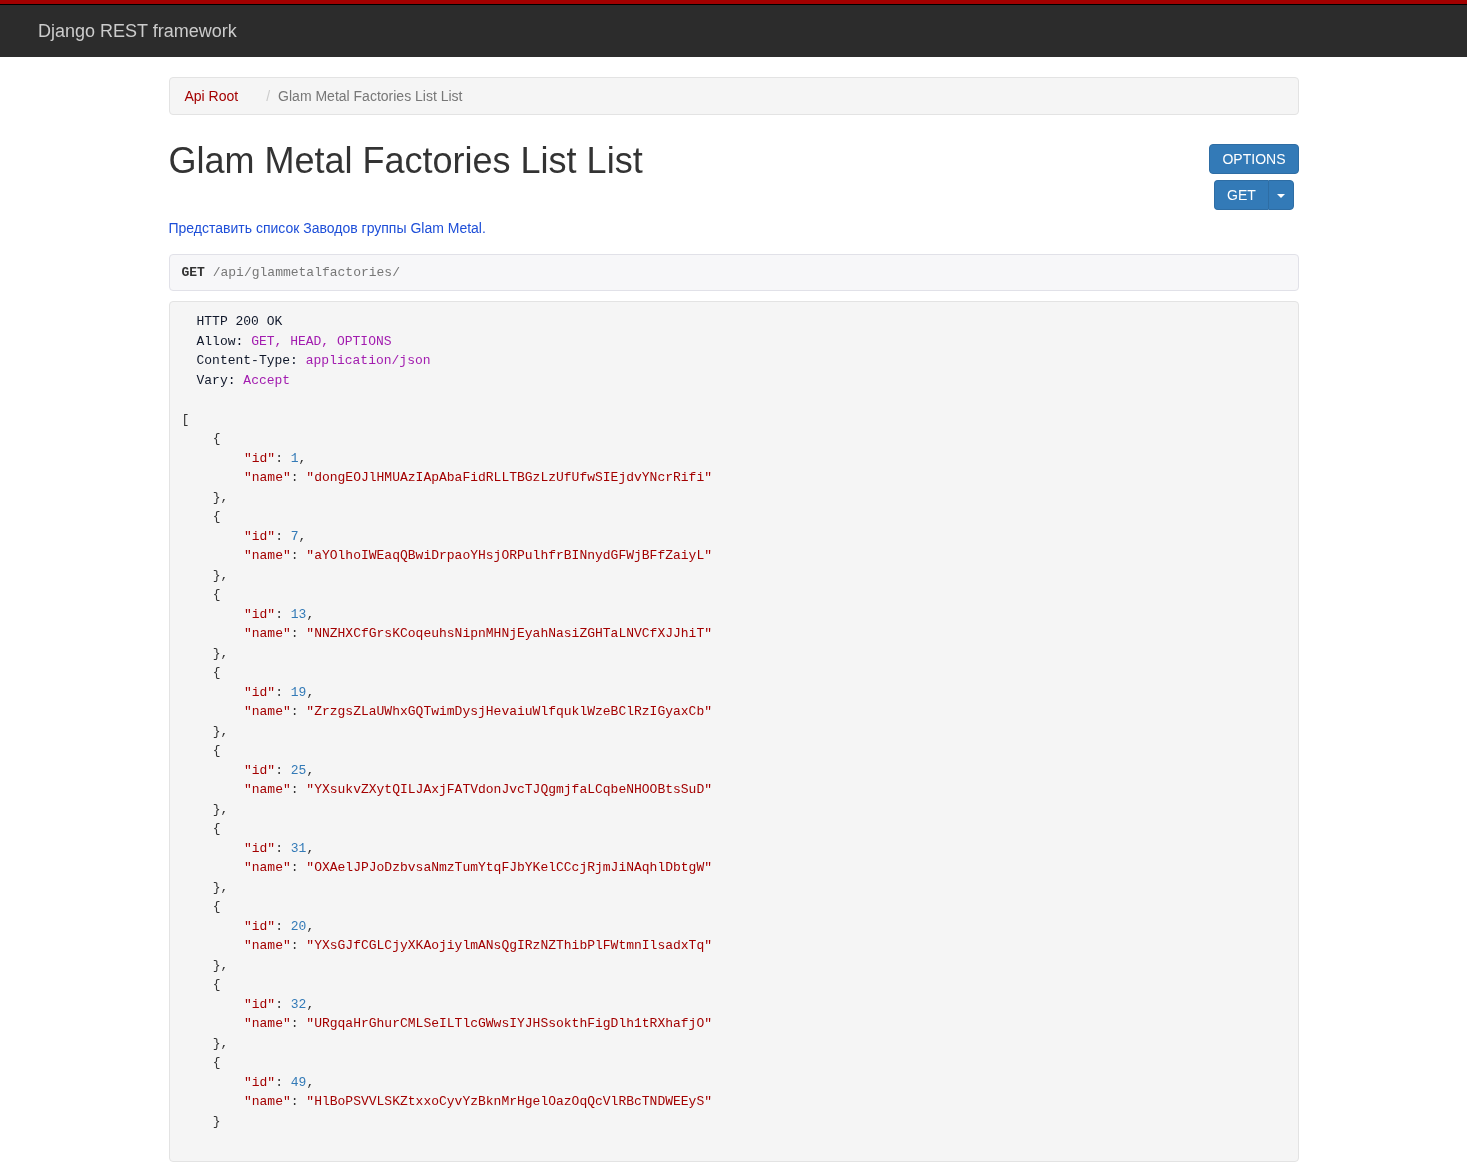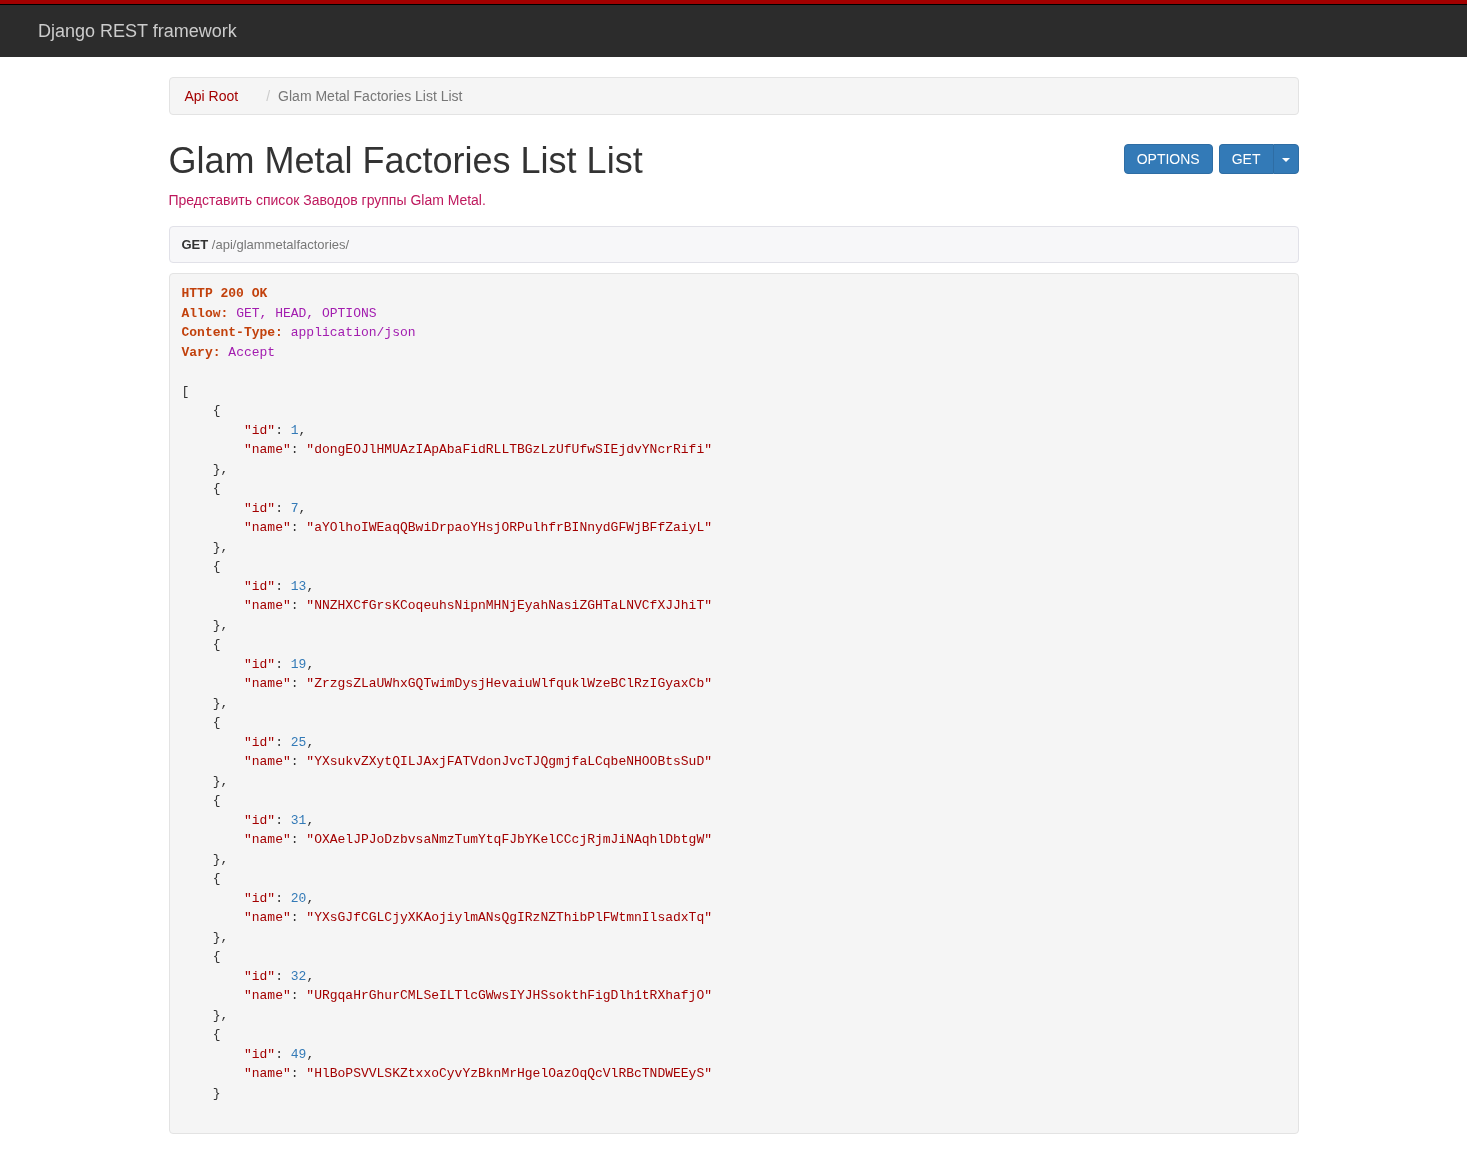--- a/index.html
+++ b/index.html
@@ -57,21 +57,21 @@
   display: flex;
   justify-content: space-between;
   align-items: flex-start;
   margin-top: 25px;
 }
 .page-header h1 {
   font-size: 36px;
   font-weight: 500;
   color: #333;
 }
-.btn-group { display: flex; gap: 6px; align-items: center; margin-top: 4px;}
+.btn-group { display: flex; gap: 6px; align-items: center; margin-top: 4px; flex-direction: column;}
 .btn {
   background: #337ab7;
   color: #fff;
   border: 1px solid #2e6da4;
   border-radius: 4px;
   padding: 6px 12px;
   font-size: 14px;
   cursor: pointer;
 }
 .btn-split { display: flex; }
@@ -80,46 +80,46 @@
 .caret {
   display: inline-block;
   width: 0; height: 0;
   border-left: 4px solid transparent;
   border-right: 4px solid transparent;
   border-top: 4px solid #fff;
   vertical-align: middle;
 }
 .description {
   margin-top: 10px;
-  color: #be185d;
+  color: #1d4ed8;
 }
 .request-info {
   background: #f7f7f9;
   border: 1px solid #e1e1e8;
   border-radius: 4px;
   padding: 10px 12px;
   margin-top: 18px;
-  font-family: Liberation Sans, sans-serif;
+  font-family: Liberation Mono, monospace;
   font-size: 13px;
 }
 .request-info .method { font-weight: bold; color: #333; }
 .request-info .path { color: #777; }
 .response {
   background: #f5f5f5;
   border: 1px solid #e3e3e3;
   border-radius: 4px;
   padding: 10px 12px 30px 12px;
   margin-top: 10px;
   font-family: Menlo, Monaco, Consolas, "Courier New", monospace;
   font-size: 13px;
   line-height: 1.5;
   white-space: pre;
   overflow-x: auto;
 }
-.response .hstrong { font-weight: bold; color: #c2410c; }
+.response .hstrong { font-weight: normal; color: #0f172a; margin-left: 15px; }
 .response .hval { color: #a21caf; }
 .response .pun { color: #333; }
 .response .key { color: #a30000; }
 .response .num { color: #337ab7; }
 .response .str { color: #a30000; }
 </style>
 </head>
 <body>
 
 <div class="top-red-bar"></div>

